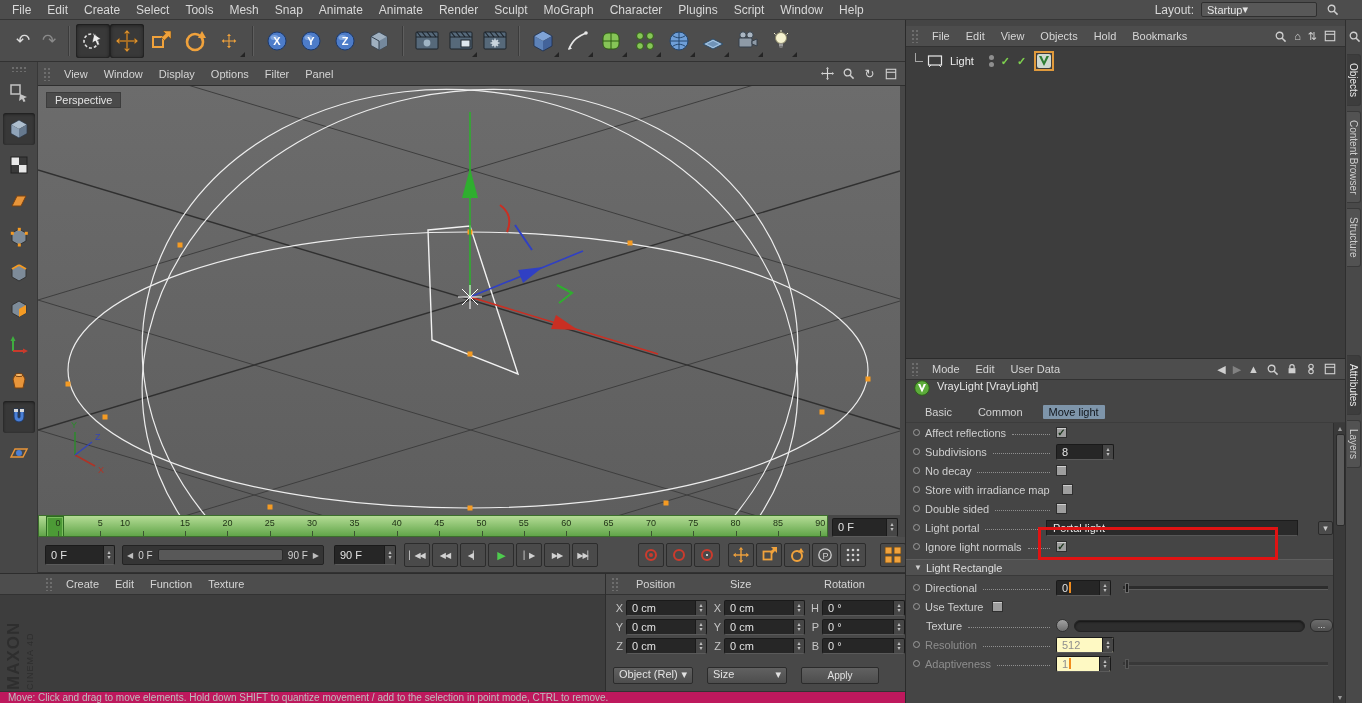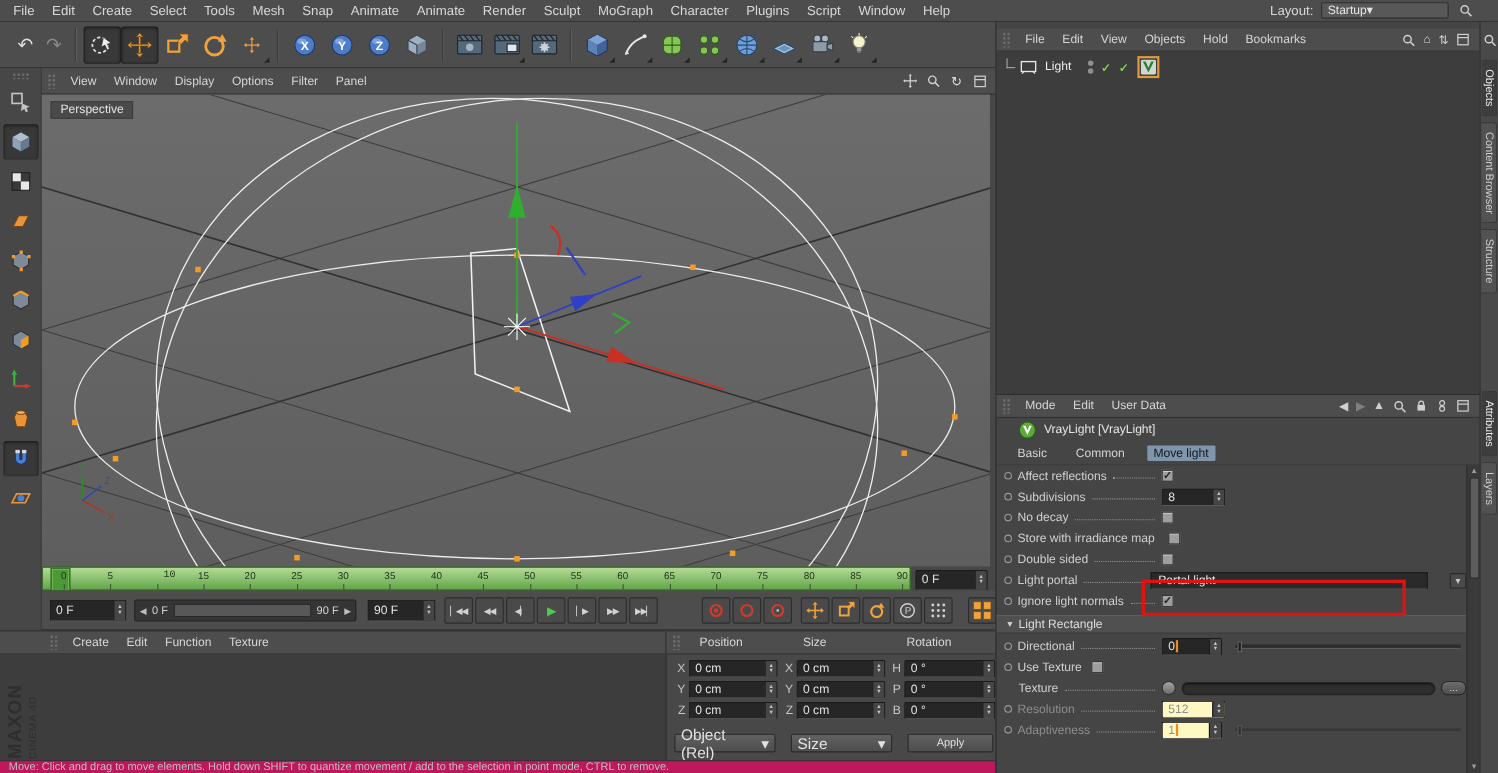--- a/index.html
+++ b/index.html
@@ -73,21 +73,21 @@
   .brand-cinema{position:absolute;left:25px;top:690px;transform:rotate(-90deg);transform-origin:0 0;font-size:9px;color:#2e2e2e;letter-spacing:1px}
 
   
   .coord{position:absolute;left:605px;top:573px;width:300px;height:118px;background:#484848;border-left:1px solid #2d2d2d}
   .coord-header{height:22px;background:#4d4d4d;border-top:1px solid #2d2d2d;border-bottom:1px solid #323232;display:flex;align-items:center;font-size:11px;color:#d5d5d5}
   #coord-headers{display:flex}
   .coord-h{width:94px;padding-left:12px}
   .coord-grid{display:grid;grid-template-columns:13px 81px 13px 81px 13px 83px;gap:3px 2px;padding:5px 3px 0 5px;font-size:11px;color:#c6c6c6;align-items:center}
   .clab{text-align:right;padding-right:1px}
   .coord-bottom{position:absolute;left:7px;top:94px;display:flex;gap:14px}
-  .cdrop{width:92px;height:17px;background:linear-gradient(#616161,#4d4d4d);border:1px solid #2b2b2b;border-radius:2px;display:flex;align-items:center;justify-content:space-between;padding:0 5px;font-size:14px;color:#e2e2e2}
+  .cdrop{width:80px;height:17px;background:linear-gradient(#616161,#4d4d4d);border:1px solid #2b2b2b;border-radius:2px;display:flex;align-items:flex-start;justify-content:space-between;padding:0 5px;font-size:11px;color:#e2e2e2}
   .apply{width:78px;height:17px;background:linear-gradient(#616161,#4d4d4d);border:1px solid #2b2b2b;border-radius:2px;display:flex;align-items:center;justify-content:center;font-size:10px;color:#e2e2e2}
 
   
   .status{position:absolute;left:0;top:691px;width:905px;height:12px;background:#be185d;border-top:1px solid #323232;font-size:10px;line-height:11px;color:#bdbdbd;padding-left:8px;white-space:nowrap;overflow:hidden}
 
   
   .dfield{display:inline-flex;align-items:center;background:#262626;border:1px solid #1a1a1a;border-bottom-color:#5a5a5a;border-radius:2px;height:17px;font-size:11px;color:#e2e2e2;padding-left:5px;overflow:hidden}
   .dfield .fval{white-space:nowrap}
   .dfield .stepper{margin-left:auto;align-self:stretch;width:11px;background:#464646;border-left:1px solid #1a1a1a;display:flex;flex-direction:column;align-items:center;justify-content:center;color:#c2c2c2;font-size:6px;line-height:5px}
   .dfield.disabled{background:#fef9c3}
@@ -104,21 +104,21 @@
   .gi.dim{opacity:.4}
   .om-body{position:absolute;left:0;top:27px;width:440px;height:311px;background:#3d3d3d}
   .om-row{display:flex;align-items:center;height:20px;padding-left:7px;margin-top:4px}
   .tree-elbow{width:8px;height:9px;border-left:1px solid #a6a6a6;border-bottom:1px solid #a6a6a6;margin:0 4px 7px 2px;flex:none}
   .obj-icon{display:inline-flex;margin-right:4px}
   .obj-label{font-size:11px;color:#ececec;padding:1px 3px}
   .om-dots{display:flex;flex-direction:column;gap:2px;margin-left:12px}
   .om-dot{width:5px;height:5px;border-radius:50%;background:#8f8f8f}
   .om-check{color:#7ed04f;font-size:11px;font-weight:bold;margin-left:7px}
   .om-tag{width:20px;height:20px;margin-left:8px;background:#3c3c3c;border:2px solid #e09a3c;display:flex;align-items:center;justify-content:center}
-  .am-title{position:absolute;left:12px;top:360px;width:440px;height:22px;display:flex;align-items:center}
+  .am-title{position:absolute;left:0;top:360px;width:440px;height:22px;display:flex;}
   .vray-badge{display:inline-flex;margin-left:8px}
   .am-title-text{margin-left:7px;font-size:11px;color:#e6e6e6}
   .am-tabs{position:absolute;left:0;top:382px;width:440px;height:21px;display:flex;align-items:center;gap:14px;padding-left:13px;font-size:11px;color:#d2d2d2;border-bottom:1px solid #3c3c3c}
   .am-tab{padding:1px 6px}
   .am-tab.active{background:#7e95aa;color:#10151b;border-radius:1px}
   .am-rows{position:absolute;left:0;top:403px;width:427px;height:280px;font-size:11px;color:#cfcfcf}
   .am-row{display:flex;align-items:center;height:19px;padding-left:7px}
   .am-row.disabled .row-label{color:#8d8d8d}
   .bullet{width:7px;height:7px;border:1px solid #9b9b9b;border-radius:50%;margin-right:5px;flex:none}
   .row-label{white-space:nowrap}
@@ -550,21 +550,21 @@
     </svg>
     <div class="persp">Perspective</div>
   </div>
 
   <div class="ruler" id="ruler">
     <div class="playhead"></div>
   <span class="tick" style="left: 19px;">0</span>
       <span class="tickline" style="left: 19px;"></span>
       <span class="tick" style="left: 61.35px;">5</span>
       <span class="tickline" style="left: 61.35px;"></span>
-      <span class="tick" style="left: 115px; font-family: Liberation Mono, monospace;">10</span>
+      <span class="tick" style="left: 86px;">10</span>
       <span class="tickline" style="left: 103.7px;"></span>
       <span class="tick" style="left: 146.05px;">15</span>
       <span class="tickline" style="left: 146.05px;"></span>
       <span class="tick" style="left: 188.4px;">20</span>
       <span class="tickline" style="left: 188.4px;"></span>
       <span class="tick" style="left: 230.75px;">25</span>
       <span class="tickline" style="left: 230.75px;"></span>
       <span class="tick" style="left: 273.1px;">30</span>
       <span class="tickline" style="left: 273.1px;"></span>
       <span class="tick" style="left: 315.45px;">35</span>

